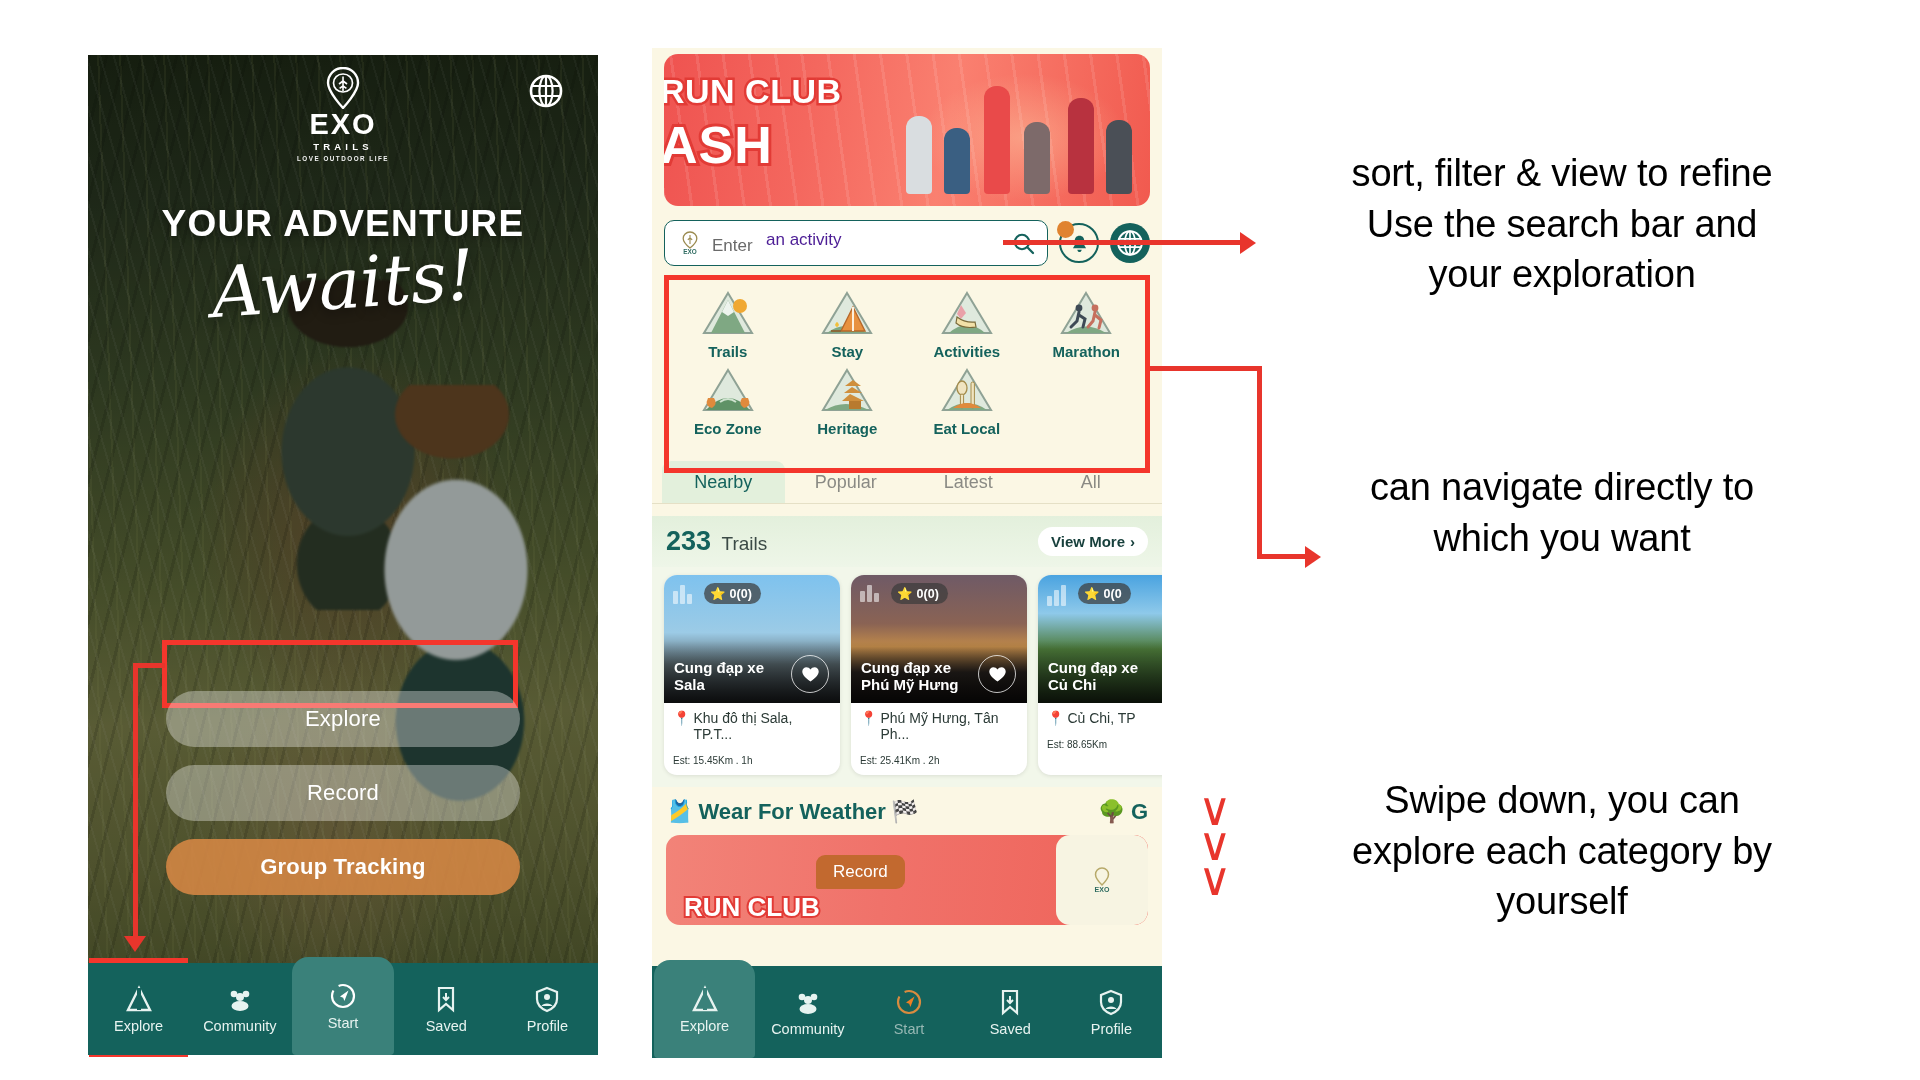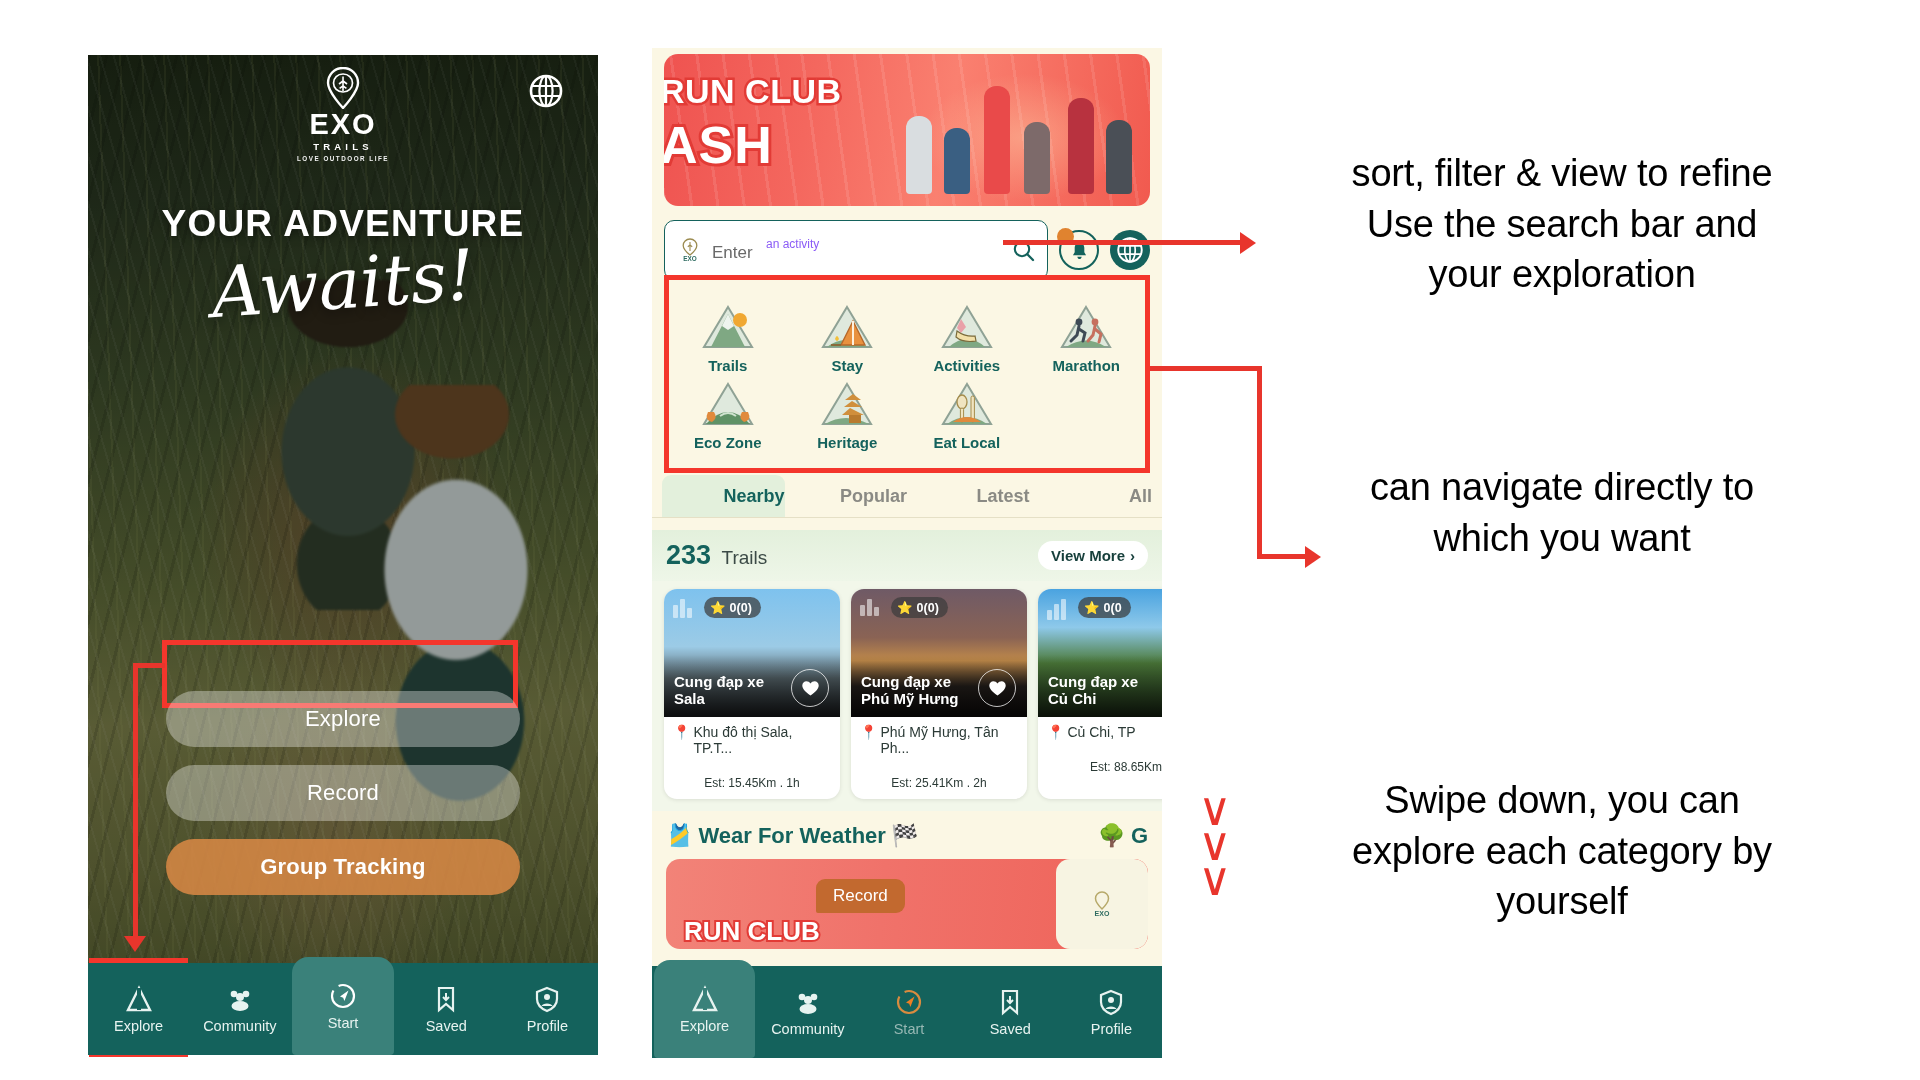--- a/index.html
+++ b/index.html
@@ -133,27 +133,27 @@
     -webkit-text-stroke: 6px #e23b36; paint-order: stroke fill;
     display: inline-block; padding: 0 10px; margin-top: 2px;
   }
   .banner-runners { position: absolute; right: 8px; top: 8px; width: 250px; height: 136px; z-index: 2; }
   .runner {
     position: absolute; bottom: 4px; width: 26px; border-radius: 12px 12px 4px 4px;
   }
 
   .searchrow { display: flex; align-items: center; gap: 11px; margin: 14px 12px 0; }
   .searchbox {
-    flex: 1; height: 60px; background: #fff; border: 1.6px solid #14625c;
+    flex: 1; height: 46px; background: #fff; border: 1.6px solid #14625c;
     border-radius: 10px; display: flex; align-items: center; padding: 0 12px; gap: 9px;
   }
   .sb-logo { width: 26px; height: 26px; flex: 0 0 26px; }
   .sb-text { flex: 1; position: relative; height: 30px; }
   .sb-enter { position: absolute; left: 0; top: 8px; font-size: 17px; color: #6a6a6a; }
-  .sb-ph { position: absolute; left: 54px; top: 2px; font-size: 12px; color: #8b5cf6; }
+  .sb-ph { position: absolute; left: 54px; top: 2px; font-size: 17px; color: #4c1d95; }
   .sb-mag { width: 23px; height: 23px; color: #14625c; }
   .circ-btn {
     width: 40px; height: 40px; border-radius: 50%; border: 2px solid #14625c;
     display: flex; align-items: center; justify-content: center; position: relative;
     color: #14625c; flex: 0 0 40px;
   }
   .badge-dot {
     position: absolute; left: -4px; top: -4px; width: 17px; height: 17px;
     border-radius: 50%; background: #e0832f;
   }
@@ -168,22 +168,22 @@
   }
   .sc { display: flex; flex-direction: column; align-items: center; gap: 6px; }
   .sc-icon { width: 56px; height: 48px; position: relative; }
   .sc-label { font-size: 15px; font-weight: 700; color: #14625c; }
 
   .tabs {
     display: flex; margin: 12px 0 0; padding: 0 10px;
     border-bottom: 1px solid #e5e0c6;
   }
   .tab {
-    flex: 1; text-align: right; padding: 11px 0 10px;
-    font-size: 18px; font-weight: 700; color: #8a8a84;
+    flex: 1; text-align: center; padding: 11px 0 10px;
+    font-size: 18px; font-weight: 400; color: #8a8a84;
   }
   .tab.active { color: #14625c; background: #e3f0dc; border-radius: 9px 9px 0 0; }
 
   .countbar {
     background: linear-gradient(180deg, #e3f0dc, #eef6e8);
     padding: 10px 14px; display: flex; align-items: center; justify-content: space-between; margin-top: 12px;
   }
   .count-n { font-size: 27px; font-weight: 800; color: #14625c; }
   .count-l { font-size: 19px; color: #3b4a46; margin-left: 6px; }
   .viewmore {
@@ -217,21 +217,21 @@
     color: #fff; font-size: 15px; font-weight: 800; line-height: 1.18;
   }
   .heart {
     position: absolute; right: 11px; bottom: 10px; z-index: 3;
     width: 38px; height: 38px; border-radius: 50%;
     border: 1.6px solid rgba(255,255,255,.75);
     display: flex; align-items: center; justify-content: center; color: #fff;
   }
   .tmeta { padding: 7px 9px 9px; }
   .tloc { font-size: 14px; color: #2b3a36; display: flex; gap: 3px; align-items: flex-start; }
-  .test { font-size: 12px; color: #2b3a36; margin-top: 20px; text-align: center; }
+  .test { font-size: 10px; color: #2b3a36; margin-top: 13px; }
 
   .sect { display: flex; gap: 16px; padding: 12px 14px 0; background: #fbf7e4; }
   .sect-h { font-size: 22px; font-weight: 800; color: #14625c; display: flex; align-items: center; gap: 5px; white-space: nowrap; }
   .promo {
     margin: 10px 14px 0; height: 90px; border-radius: 14px; position: relative; overflow: hidden;
     background: linear-gradient(95deg, #f28378 0%, #f0726a 45%, #ef6359 100%);
   }
   .promo-chip {
     position: absolute; left: 150px; top: 20px; z-index: 4;
     background: #c2692f; color: #fff; font-size: 17px;

